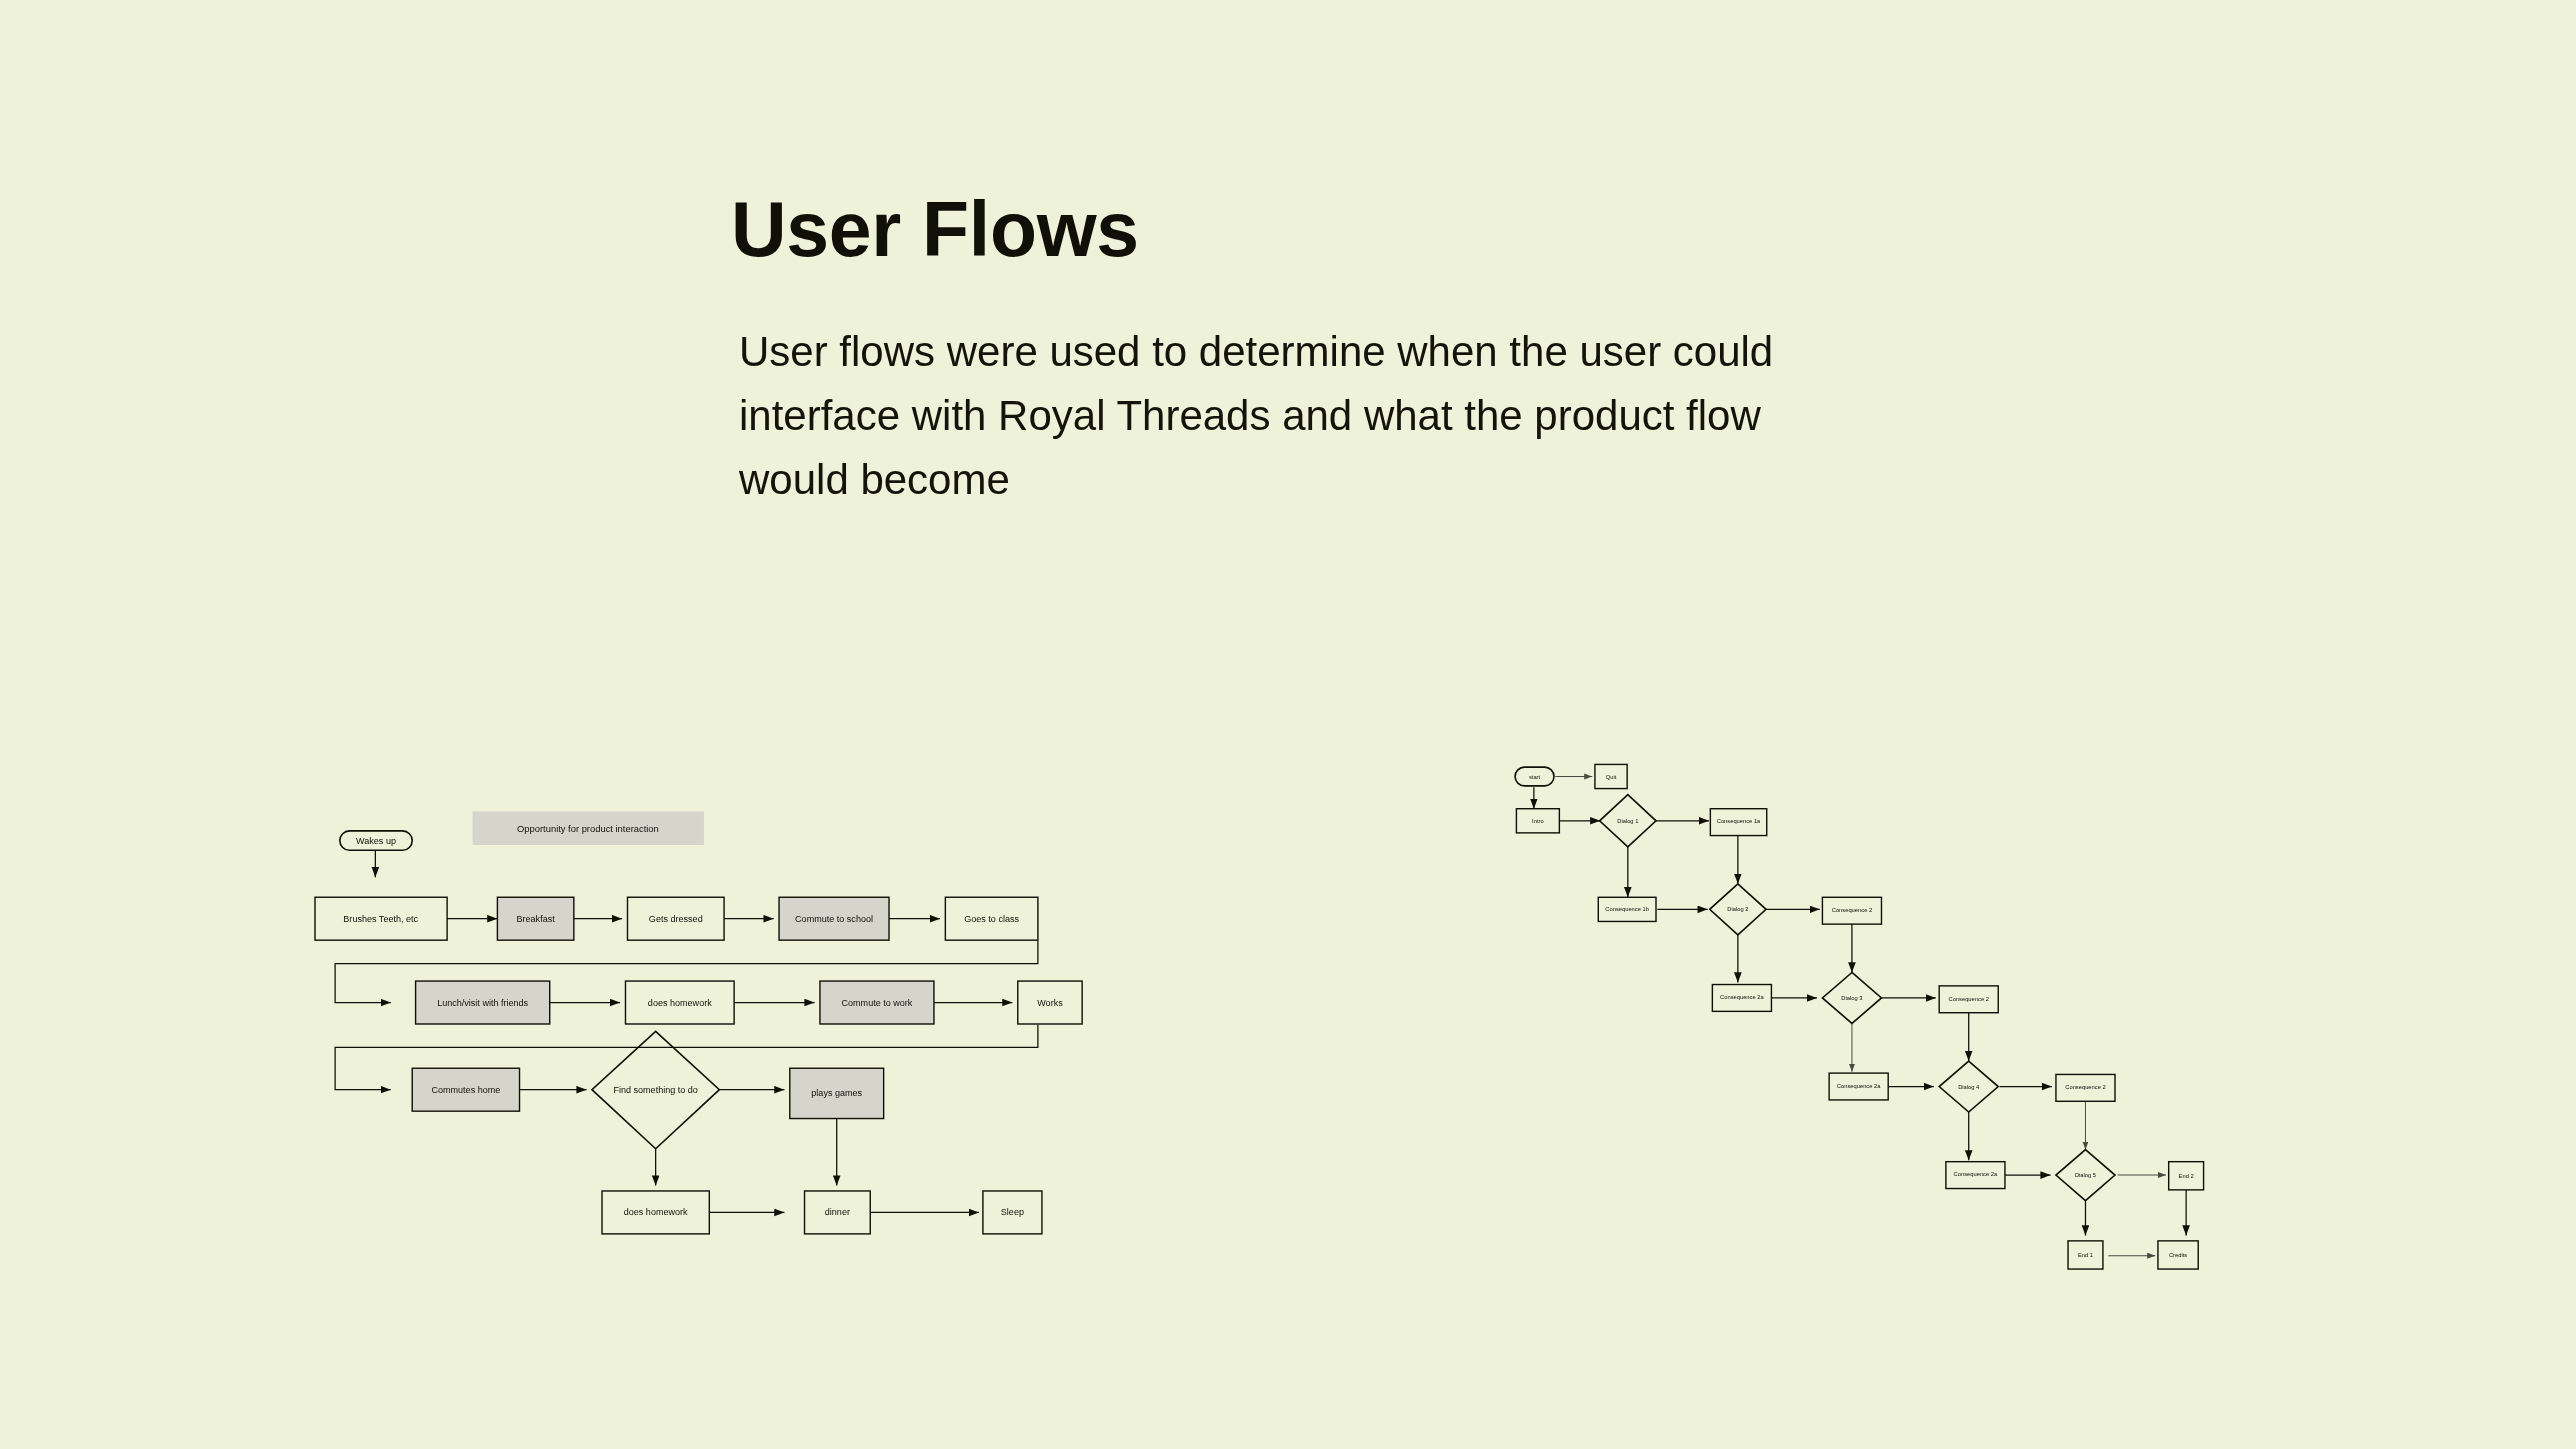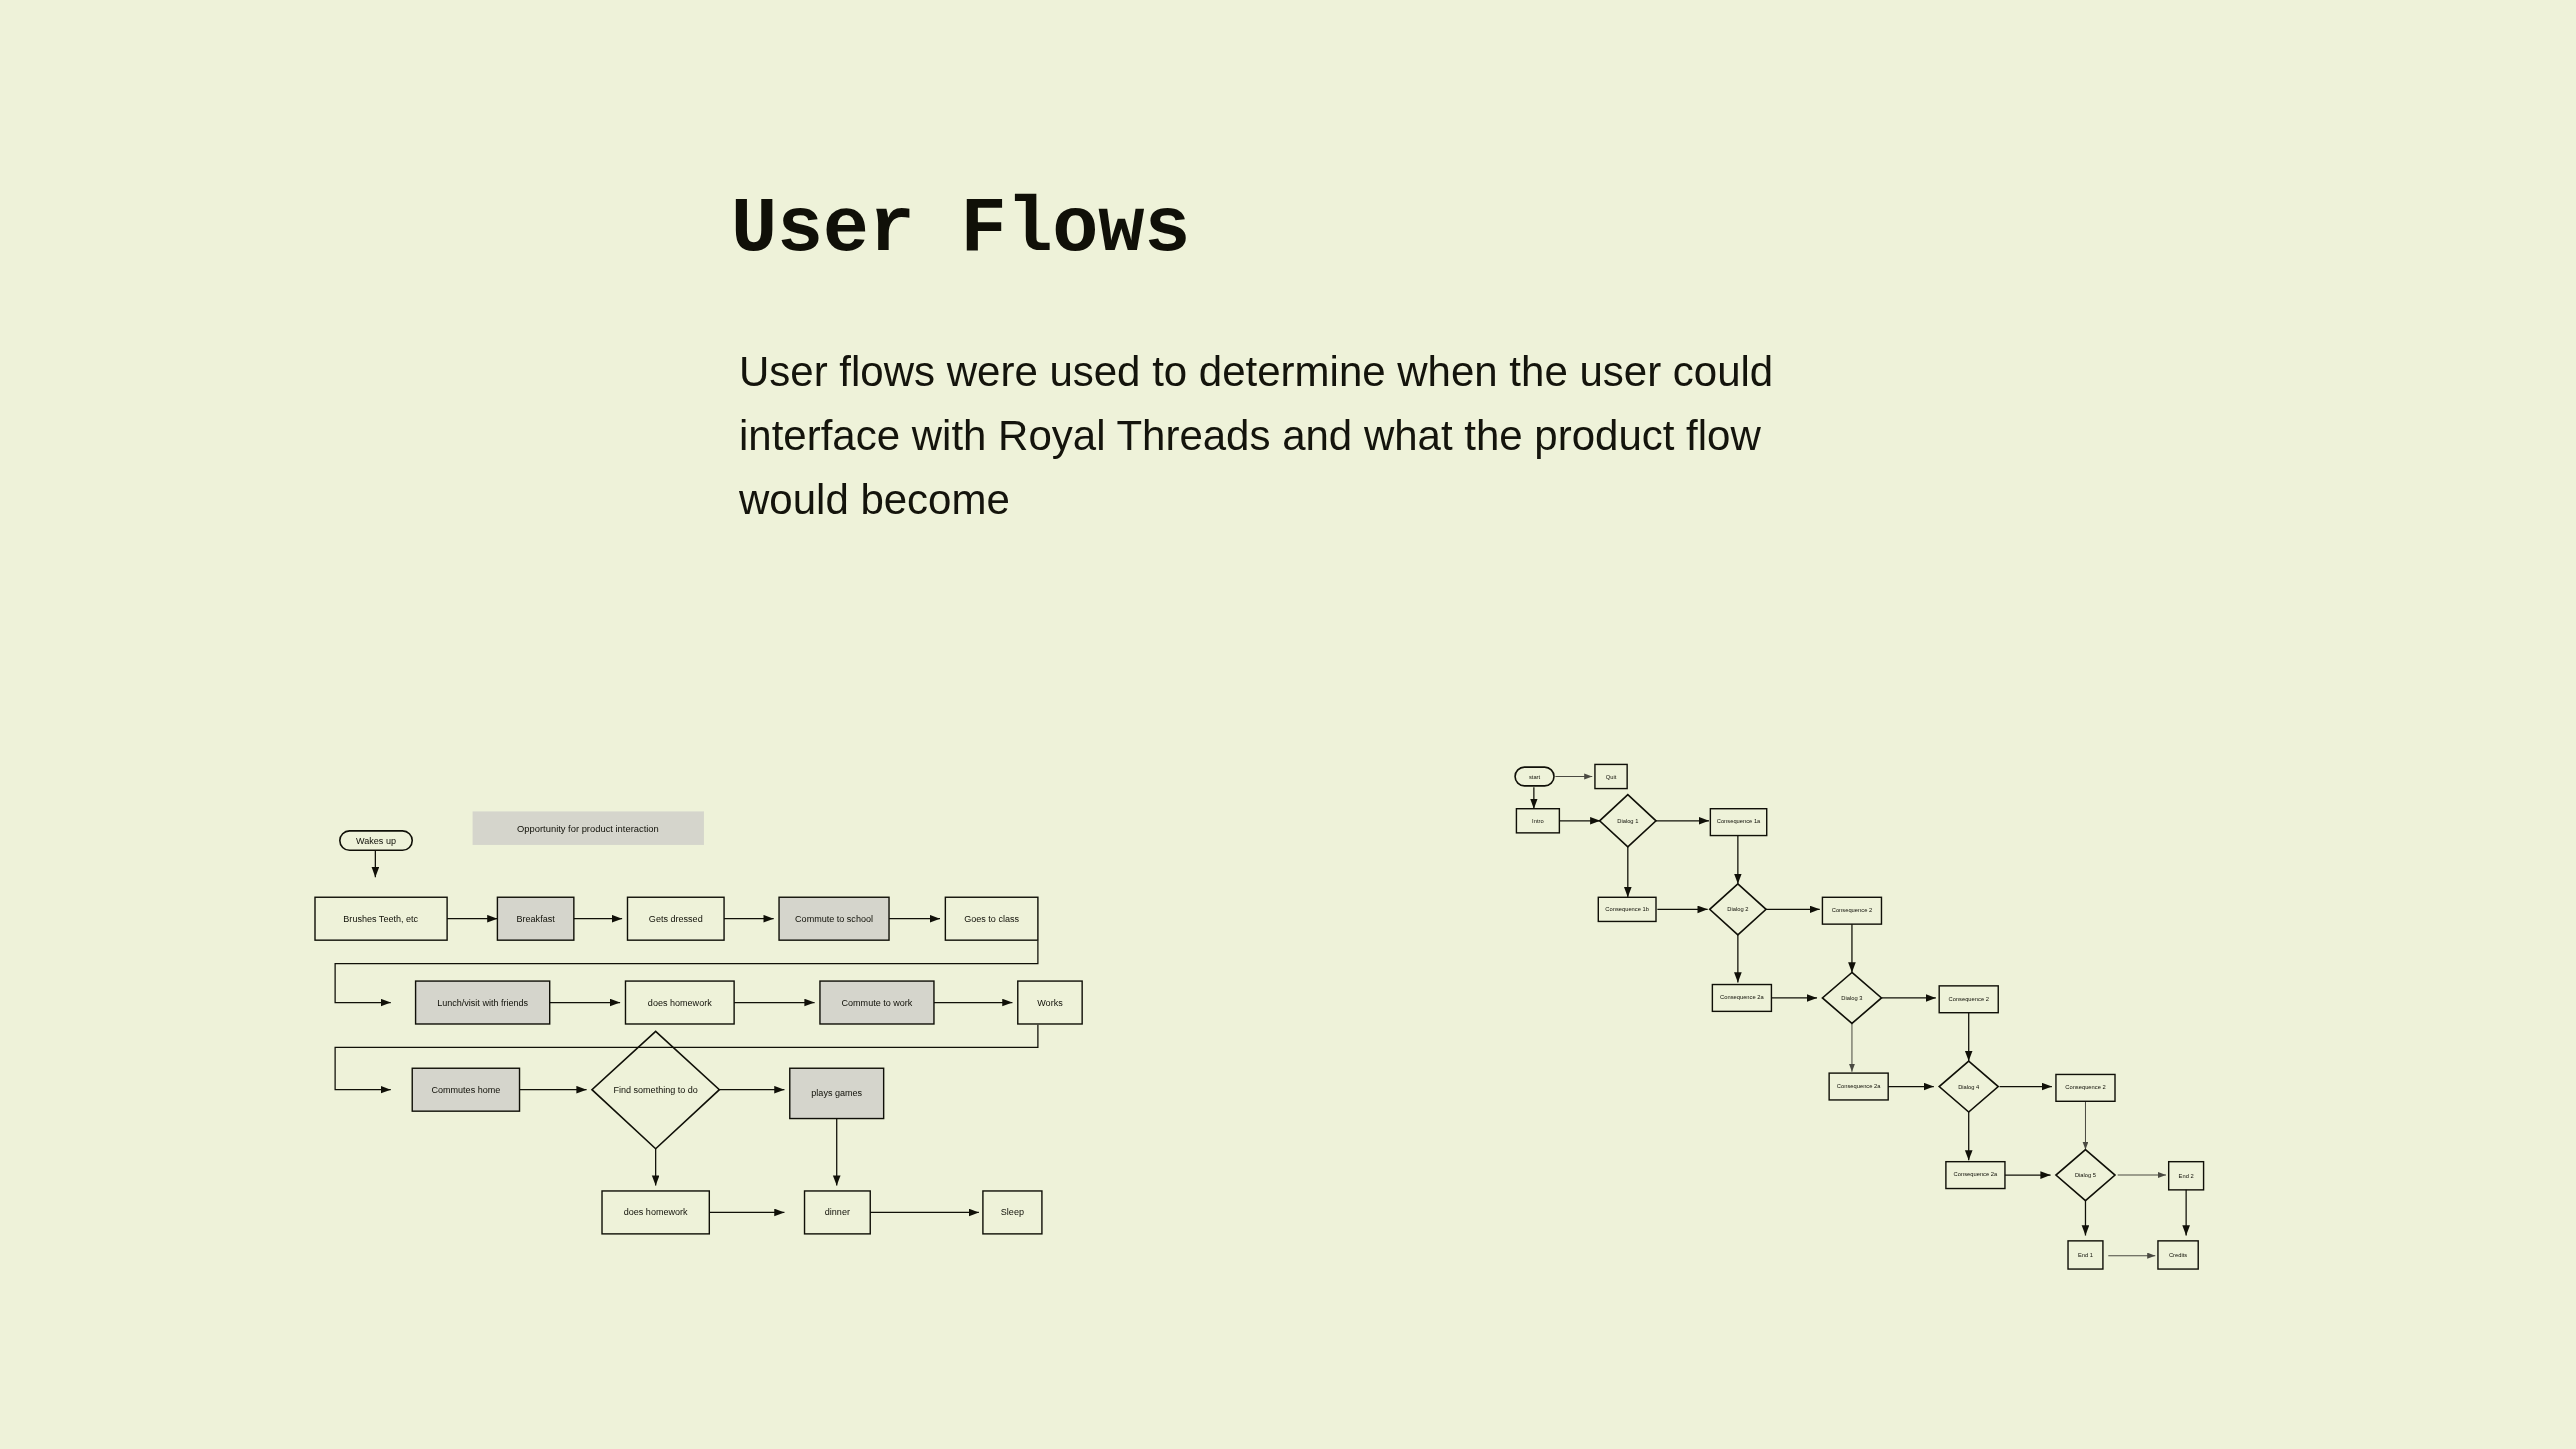--- a/index.html
+++ b/index.html
@@ -20,27 +20,27 @@
     background: #eef2d9;
   }
   
   #text-block {
     position: absolute;
     left: 731px;
     top: 191px;
     width: 1087px;
   }
   #page-title {
-    font-family: Liberation Mono, monospace;
+    font-family: Liberation Sans, sans-serif;
     font-weight: bold;
     font-size: 77px;
     line-height: 1.0;
     letter-spacing: -0.3px;
     color: #101008;
-    margin: 0 0 72px 0;
+    margin: 0 0 52px 0;
     white-space: nowrap;
   }
   #page-subtitle {
     font-family: "Liberation Sans", sans-serif;
     font-weight: 400;
     font-size: 42px;
     line-height: 1.52;
     color: #14140c;
     margin: 8px;
     max-width: 1047px;

